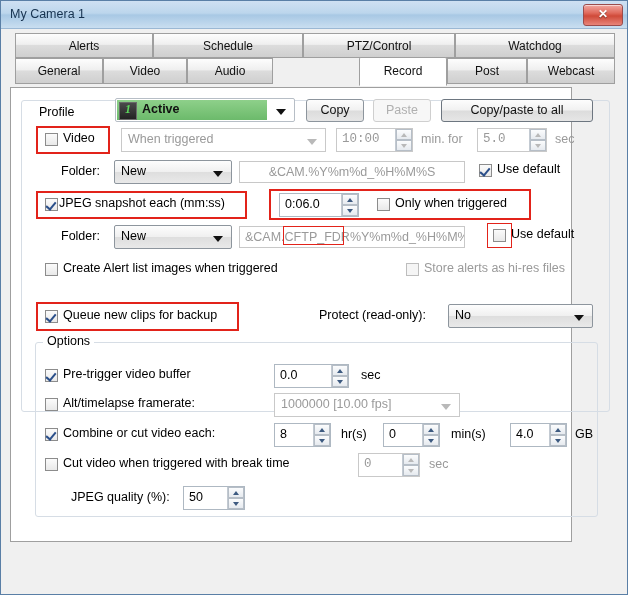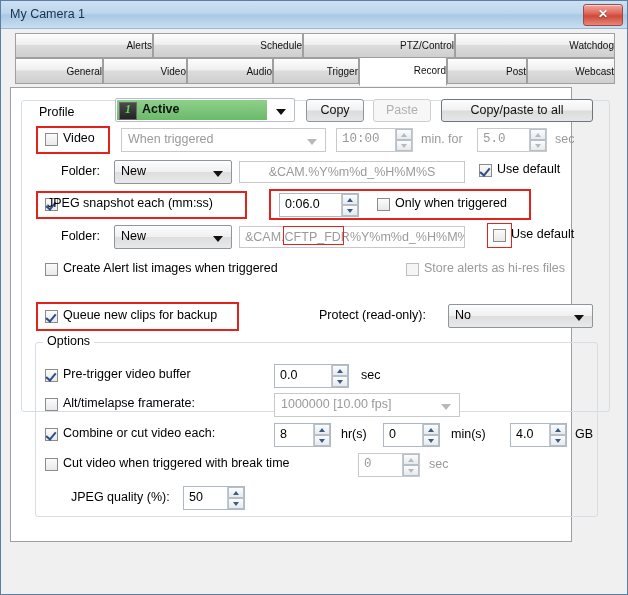--- a/index.html
+++ b/index.html
@@ -37,22 +37,22 @@
     font-size:12px;font-weight:bold;color:#fff;
     text-shadow:0 1px 1px rgba(0,0,0,.45);
     font-family:"Liberation Sans", sans-serif;
   }
   
   .tabstrip{position:absolute;left:0;top:27px;right:0;height:59px;}
   .tab{
     position:absolute;box-sizing:border-box;
     background:linear-gradient(to bottom,#fdfdfd 0%,#efefef 45%,#dcdcdc 50%,#cfcfcf 100%);
     border:1px solid #9f9f9f;
-    font-size:10px;color:#111;
-    text-align:right;
+    font-size:12px;color:#111;
+    text-align:center;
     cursor:pointer;
     overflow:hidden;
     white-space:nowrap;
   }
   .tab span{display:block;}
   .tab.row1{height:25px;line-height:24px;top:5px;}
   .tab.row2{height:26px;line-height:25px;top:30px;}
   .tab.active{
     background:#ffffff;border:1px solid #9f9f9f;border-bottom:1px solid #fff;
     height:29px;line-height:26px;top:29px;z-index:5;
@@ -202,23 +202,20 @@
 
     <div class="tab row2" style="left:14px;width:88px;">
         <span>General</span>
       </div>
     <div class="tab row2" style="left:102px;width:84px;">
         <span>Video</span>
       </div>
     <div class="tab row2" style="left:186px;width:86px;">
         <span>Audio</span>
       </div>
-    <div class="tab row2" style="left:272px;width:86px;">
-        <span>Trigger</span>
-      </div>
     <div class="tab active" style="left:358px;width:88px;">
         <span>Record</span>
       </div>
     <div class="tab row2" style="left:446px;width:80px;">
         <span>Post</span>
       </div>
     <div class="tab row2" style="left:526px;width:88px;">
         <span>Webcast</span>
       </div>
   </div>
@@ -266,21 +263,21 @@
     <div class="lbl" style="left:50px;top:76px;">Folder:</div>
     <div class="combo" style="left:103px;top:72px;width:118px;">
       <div class="txt">New</div>
       <div class="arrow"></div>
     </div>
     <div class="inp dis" style="left:228px;top:73px;width:226px;">&amp;CAM.%Y%m%d_%H%M%S</div>
     <div class="cb on" style="left:468px;top:76px;"></div>
     <div class="lbl" style="left:486px;top:74px;">Use default</div>
 
     <div class="cb on" style="left:34px;top:110px;"></div>
-    <div class="lbl" style="left:36px;top:108px;">JPEG snapshot each (mm:ss)</div>
+    <div class="lbl" style="left:48px;top:108px;">JPEG snapshot each (mm:ss)</div>
     <div class="spin" style="left:268px;top:105px;width:80px;">
       <div class="val">0:06.0</div>
       <div class="btns">
           <div class="up"></div>
           <div class="dn"></div>
         </div>
     </div>
     <div class="cb" style="left:366px;top:110px;"></div>
     <div class="lbl" style="left:384px;top:108px;">Only when triggered</div>
 

